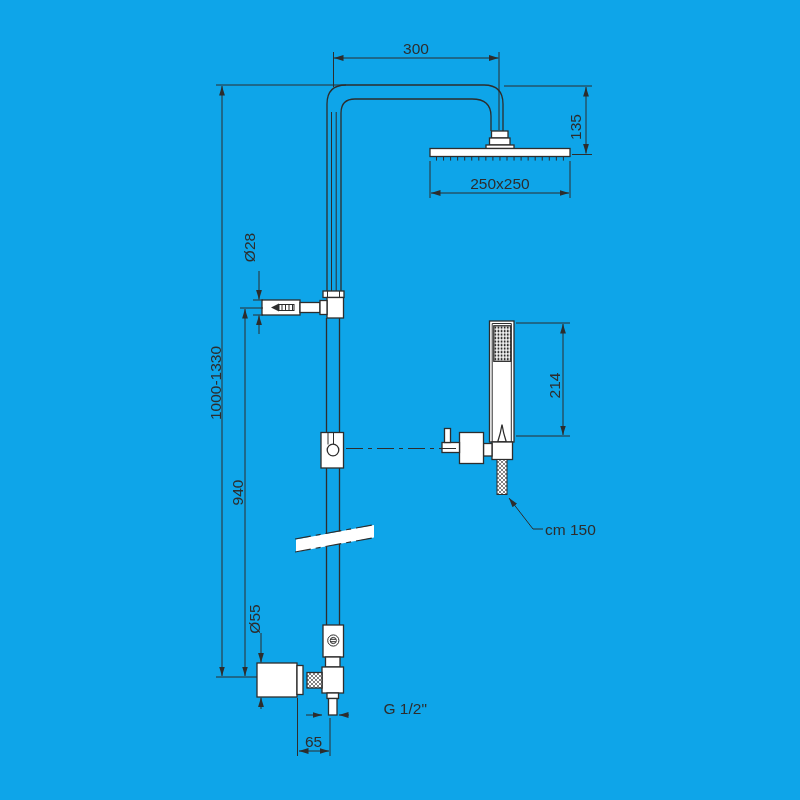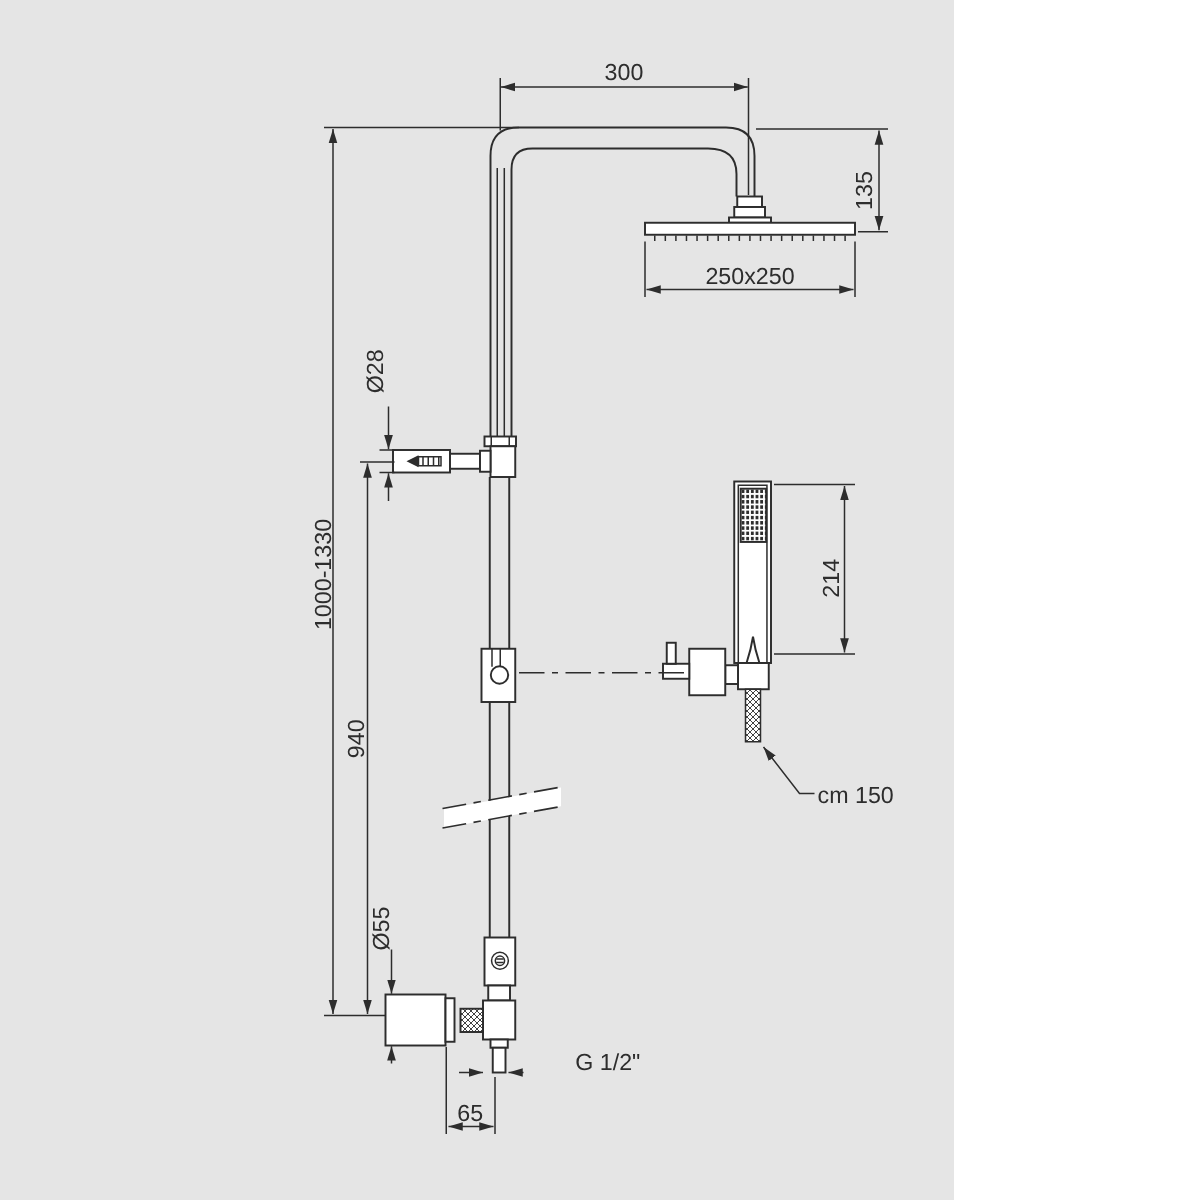--- a/index.html
+++ b/index.html
@@ -1,16 +1,16 @@
 <!DOCTYPE html>
 <html><head>
 <meta charset="utf-8">
 <style>
   html,body{margin:0;padding:0;background:#fff;}
-  #stage{width:636px;height:800px;background:#e5e5e5;position:relative;}
+  #stage{width:800px;height:800px;background:#0ea5e9;position:relative;}
   svg text{font-family:"Liberation Sans","DejaVu Sans",sans-serif;font-size:15.5px;fill:#2d2d2d;}
   .ln{stroke:#2d2d2d;stroke-width:1.3;fill:none;}
   .fw{stroke:#2d2d2d;stroke-width:1.3;fill:#ffffff;}
   .dim{stroke:#2d2d2d;stroke-width:1;fill:none;}
   .brk{stroke:#2d2d2d;stroke-width:1.1;fill:none;stroke-dasharray:16 5 5 5;}
   .cl{stroke:#2d2d2d;stroke-width:1;fill:none;stroke-dasharray:17 5 4 5;}
 </style>
 </head>
 <body>
 

